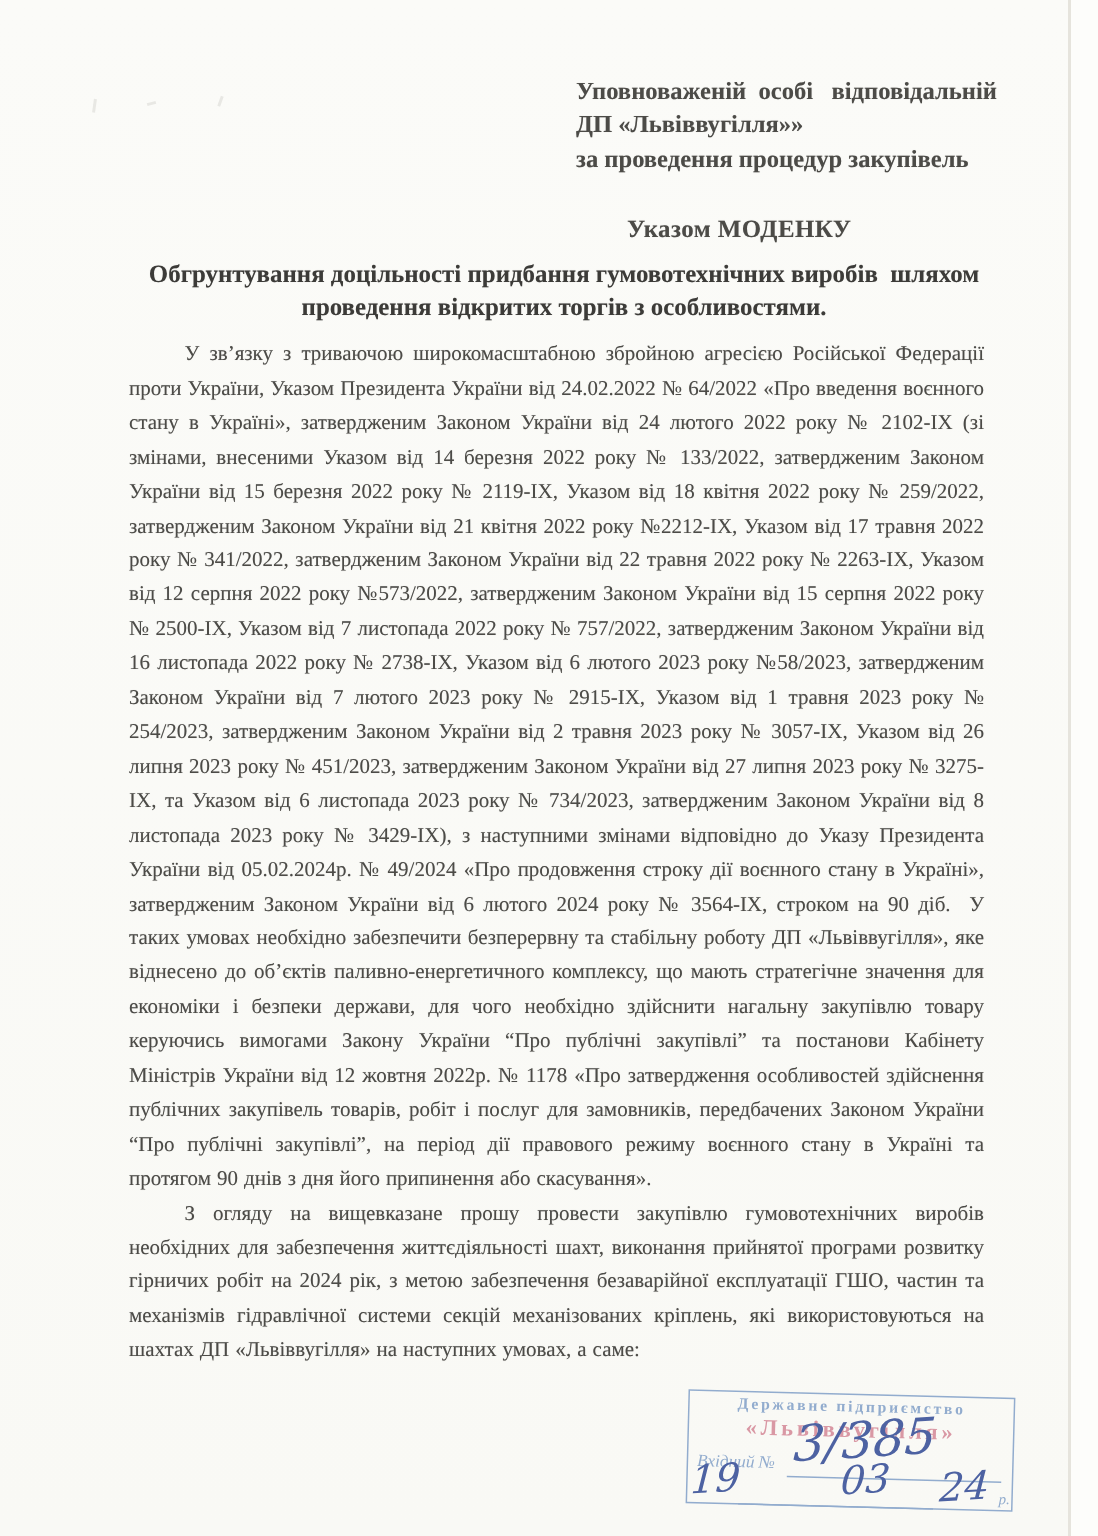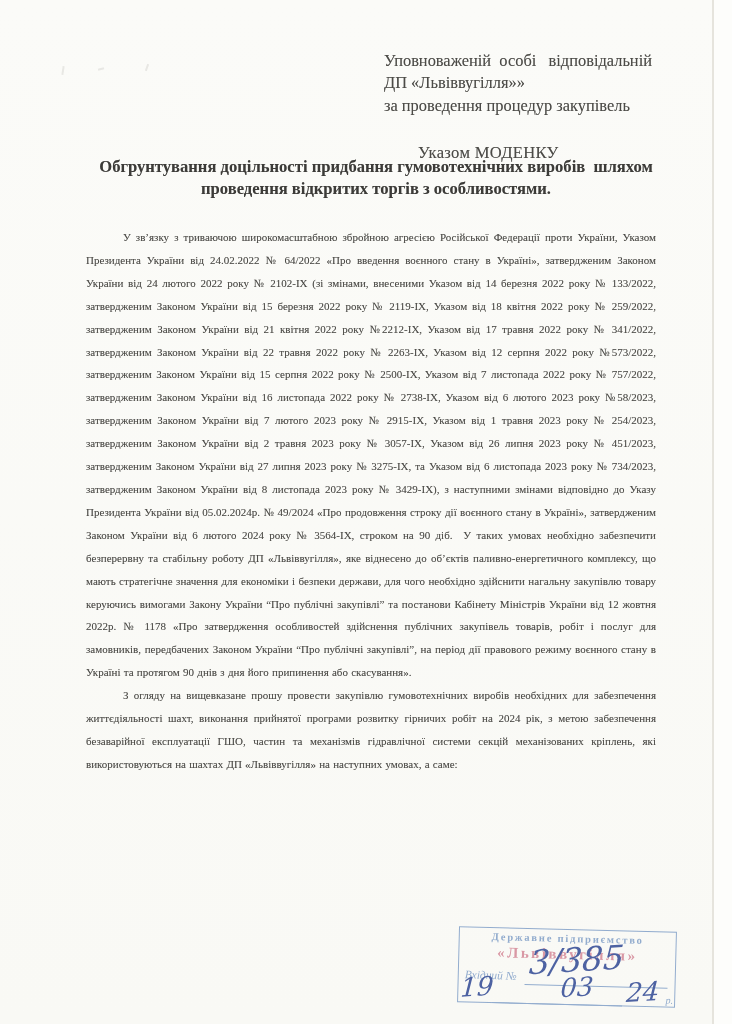--- a/index.html
+++ b/index.html
@@ -16,34 +16,34 @@
   
   .edge-strip{position:absolute;top:0;bottom:0;right:0;width:18px;background:#fdfdfb;}
   .edge-line{position:absolute;top:0;bottom:0;right:18px;width:2px;background:#e6e4dd;}
   
   .artifact{position:absolute;top:62px;left:60px;width:90px;height:16px;opacity:.35;}
   .artifact i{position:absolute;display:block;background:#c7c5c0;}
   .artifact i:nth-child(1){left:2px;top:4px;width:2px;height:9px;transform:rotate(8deg);}
   .artifact i:nth-child(2){left:38px;top:6px;width:6px;height:2px;transform:rotate(-14deg);}
   .artifact i:nth-child(3){left:86px;top:2px;width:2px;height:7px;transform:rotate(20deg);}
 
-  .header-block{position:absolute;top:50px;left:384px;width:290px;}
+  .header-block{position:absolute;top:50px;left:384px;width:290px;font-weight:bold;}
   .recipient-line{font-size:16.4px;line-height:22.4px;white-space:pre-wrap;}
   .addressee{margin-top:26px;margin-left:34px;font-size:16.6px;letter-spacing:.3px;}
 
   .title{
-    position:absolute;top:156px;left:86px;width:580px;
+    position:absolute;top:172px;left:86px;width:580px;
     margin:0;font-size:16.6px;line-height:21.5px;
     font-weight:bold;text-align:center;color:#3c3b38;
     white-space:pre-wrap;
   }
 
   .body-block{position:absolute;top:226px;left:86px;width:570px;}
   .body-block p{
-    margin:0;font-size:11px;line-height:22.9px;
+    margin:0;font-size:14px;line-height:22.9px;
     text-align:justify;text-indent:37px;white-space:pre-wrap;
     word-spacing:.5px;
   }
 
   
   .stamp{
     position:absolute;left:458px;top:929px;width:216px;height:74px;
     border:1.6px solid var(--c-blue,#8aa6cb);
     transform:rotate(1.5deg);
     opacity:.92;

